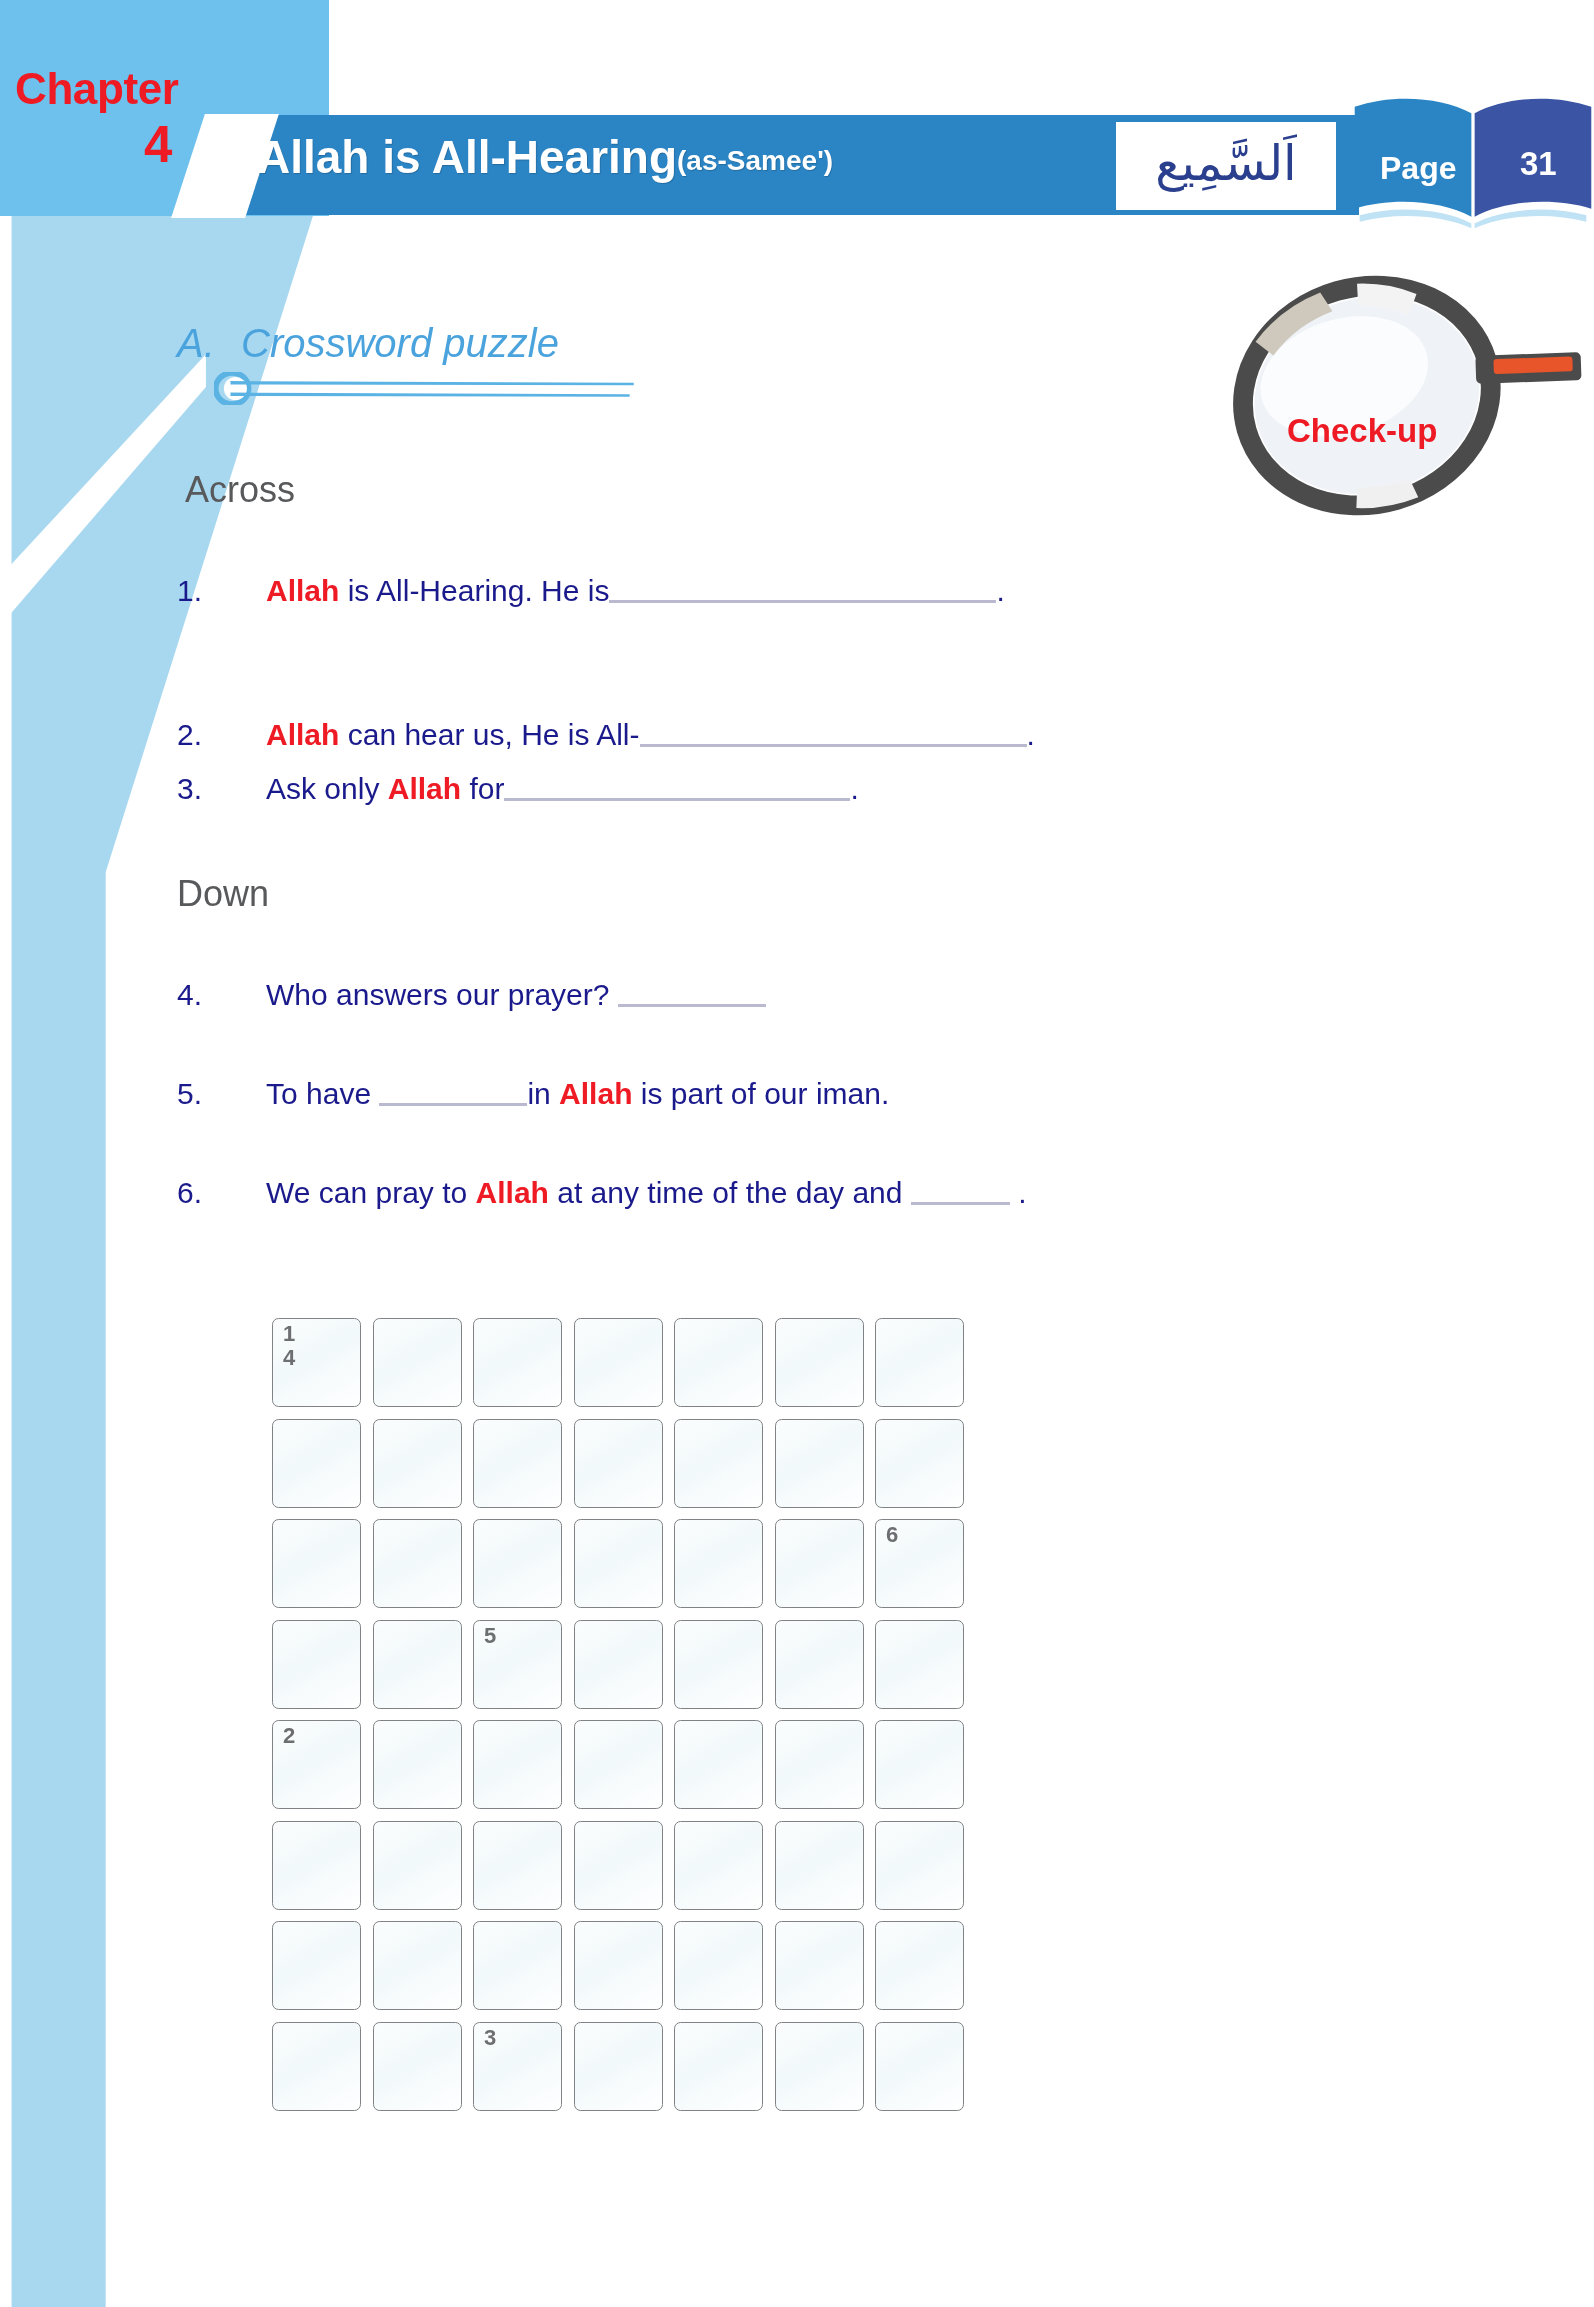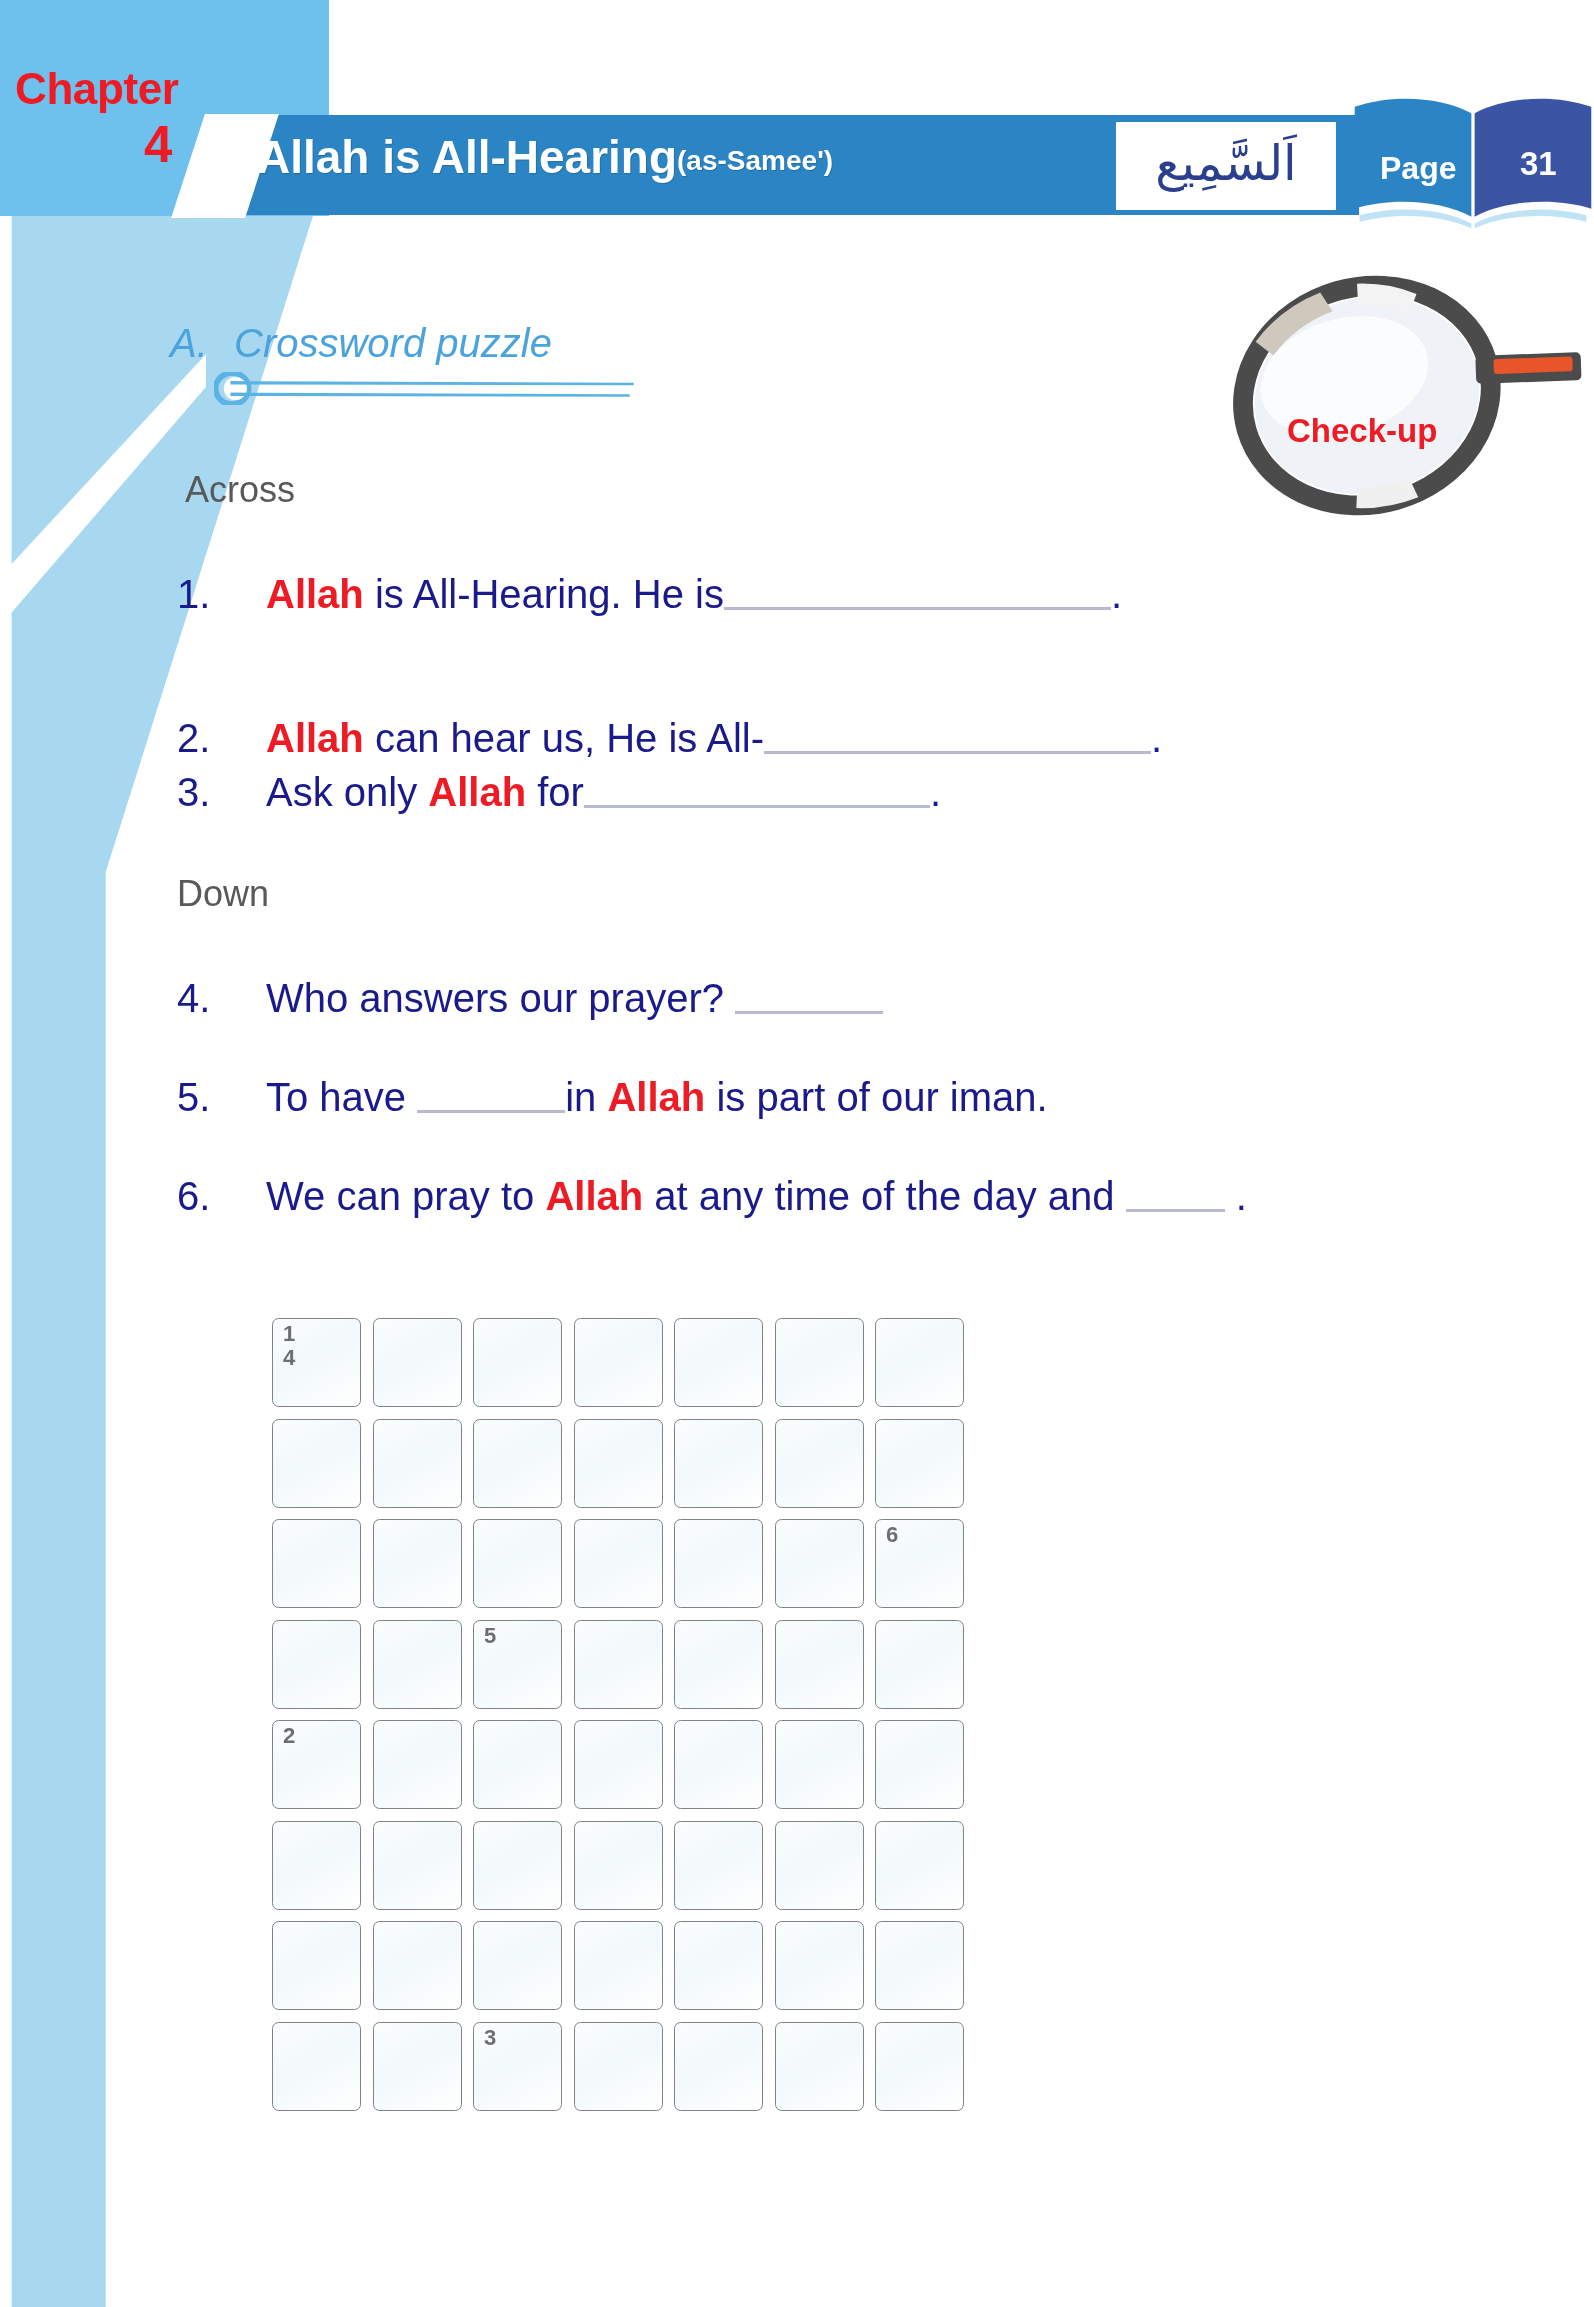--- a/index.html
+++ b/index.html
@@ -145,21 +145,21 @@
     top: 145px;
     font-size: 33px;
     font-weight: bold;
     color: #ffffff;
     z-index: 13;
   }
 
   
   .section-a {
     position: absolute;
-    left: 170px;
+    left: 177px;
     top: 321px;
     z-index: 20;
   }
   .sec-letter {
     display: inline-block;
     font-size: 40px;
     font-style: italic;
     color: #4aa3dd;
     width: 64px;
   }
@@ -201,21 +201,21 @@
   .group-heading {
     position: absolute;
     font-size: 36px;
     color: #58595b;
     z-index: 20;
   }
   .clue {
     position: absolute;
     left: 177px;
     width: 1400px;
-    font-size: 40px;
+    font-size: 30px;
     color: #1a1a8c;
     white-space: nowrap;
     z-index: 20;
   }
   .clue-num {
     display: inline-block;
     width: 89px;
   }
   .allah {
     color: #ee1b24;

